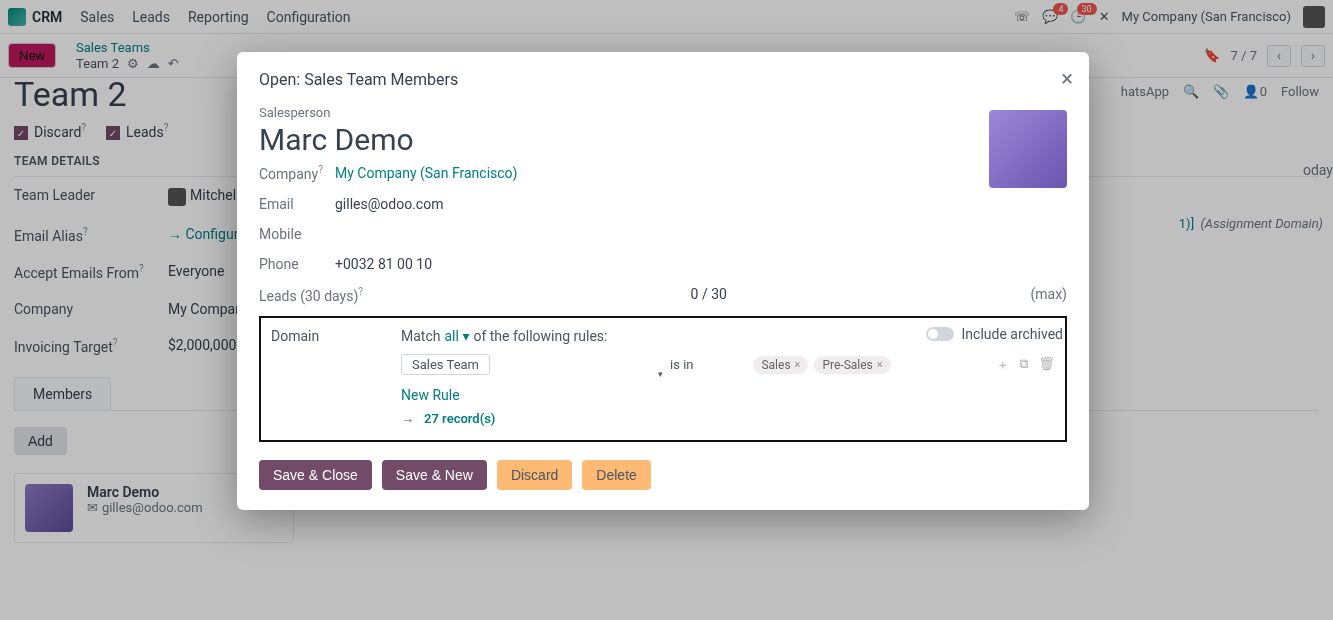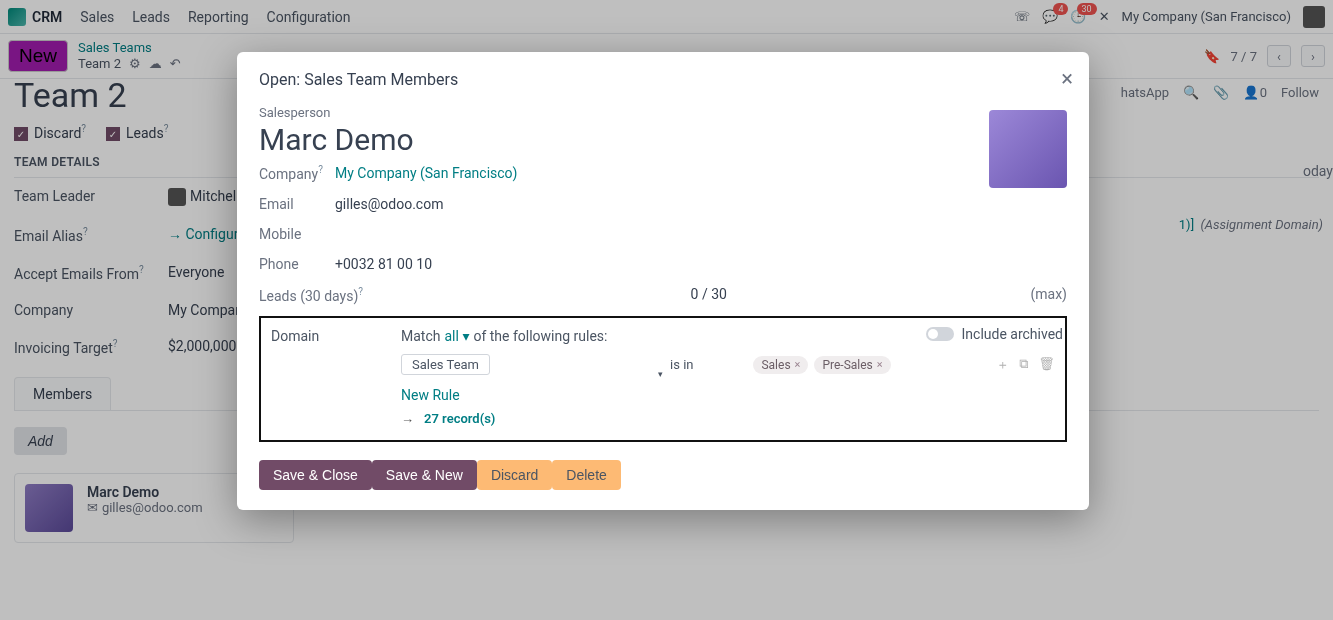--- a/index.html
+++ b/index.html
@@ -9,21 +9,21 @@
 .topbar .logo { width: 18px; height: 18px; background: linear-gradient(135deg,#00897b,#4db6ac); border-radius: 3px; margin-right: 6px; }
 .topbar .menu { display: flex; gap: 18px; font-size: 14px; color: #4b5563; }
 .topbar .menu span { cursor: pointer; }
 .topbar .menu span.active { font-weight: 600; color: #1f2937; }
 .topbar-right { margin-left: auto; display: flex; align-items: center; gap: 12px; color: #4b5563; }
 .badge { position: relative; display:inline-flex; align-items:center; }
 .badge-pill { position:absolute; top:-6px; right:-10px; background:#ef5350; color:#fff; font-size:9px; padding:1px 5px; border-radius: 8px; }
 .avatar-sm { width:22px; height:22px; border-radius:3px; background:#555; }
 
 .subbar { display:flex; align-items:center; padding: 6px 8px; border-bottom:1px solid #e5e7eb; background:#fff; }
-.btn-new { border:1px solid #ccc; background:#a21caf; padding:4px 10px; border-radius:4px; font-size:19px; margin-right:10px; }
+.btn-new { border:1px solid #ccc; background:#be185d; padding:4px 10px; border-radius:4px; font-size:13px; margin-right:20px; }
 .crumbs { color:#017e84; font-size:13px; line-height:1.2; }
 .crumbs .t2 { color:#4b5563; }
 .subbar-right { margin-left:auto; display:flex; align-items:center; gap:10px; color:#6b7280; }
 .pager-btn { width:24px; height:22px; border:1px solid #d1d5db; background:#f9fafb; display:inline-flex; align-items:center; justify-content:center; border-radius:3px; }
 
 .content { padding: 0 14px; position:relative; }
 .title-row { display:flex; align-items:flex-start; justify-content:space-between; }
 h1.team-title { font-size:34px; font-weight:400; color:#374151; margin-top:-4px; }
 .stat-tabs { display:flex; gap:14px; font-size:13px; color:#6b7280; padding:6px 0 10px; }
 .stat-tabs .right-stats { margin-left:auto; display:flex; gap:14px; align-items:center; }
@@ -32,21 +32,21 @@
 .sup { color:#7c8fa0; font-size:10px; vertical-align:super; }
 .section-header { font-weight:600; font-size:12px; color:#4b5563; letter-spacing:0.3px; padding-bottom:8px; border-bottom:1px solid #e5e7eb; }
 .kv { display:flex; gap:24px; padding:10px 0; font-size:14px; }
 .kv .k { width:130px; color:#4b5563; }
 .kv .v { color:#374151; }
 .kv .v.link { color:#017e84; }
 .avatar-tiny { width:18px; height:18px; background:#555; display:inline-block; vertical-align:middle; border-radius:3px; margin-right:4px; }
 
 .tabbar { display:flex; border-bottom:1px solid #e5e7eb; margin-top:12px; }
 .tabbar .tab { padding:8px 18px; font-size:14px; border:1px solid #e5e7eb; border-bottom:none; background:#f9fafb; border-radius:4px 4px 0 0;text-align:right; }
-.btn-add { margin-top:16px; padding:6px 14px; background:#e2e4e8; border:none; border-radius:4px; font-size:14px; color:#374151;font-style:italic; }
+.btn-add { margin-top:16px; padding:6px 14px; background:#e2e4e8; border:none; border-radius:4px; font-size:14px; color:#374151; }
 .member-card { margin-top:18px; border:1px solid #e5e7eb; border-radius:4px; padding:10px; display:flex; gap:14px; width:280px; align-items:flex-start; }
 .member-card .av { width:48px; height:48px; background:linear-gradient(135deg,#8e7cc3,#5b4a99); border-radius:4px; }
 .member-card .nm { font-weight:600; font-size:14px; }
 .member-card .em { color:#6b7280; font-size:13px; display:flex; align-items:center; gap:4px; }
 
 .side-today { position:absolute; right:0; top:84px; color:#6b7280; font-size:14px; }
 .assignment-link { position:absolute; right:10px; top:138px; color:#6b7280; font-style:italic; font-size:13px; }
 .assignment-link .num { color:#017e84; font-style:normal; }
 
 
@@ -80,21 +80,21 @@
 .op { margin-left:180px; font-size:13px; color:#4b5563; position:relative; }
 .op .caret { font-size:9px; position:absolute; left:-12px; top:12px; }
 .tags { margin-left:60px; display:flex; gap:6px; }
 .tag { background:#f0edee; border-radius:12px; padding:2px 8px; font-size:12px; color:#6b5e66; display:flex; align-items:center; gap:4px; }
 .tag .x { color:#9b8591; font-size:11px; cursor:pointer; }
 .rule-actions { margin-left:auto; display:flex; gap:10px; color:#b0b0b0; }
 .new-rule { margin-left:130px; margin-top:12px; color:#017e84; font-size:14px; }
 .records { margin-left:130px; margin-top:8px; color:#017e84; font-size:13px; font-weight:600; display:flex; align-items:center; gap:10px; }
 .records .arrow { color:#555; }
 
-.modal-footer { display:flex; gap:0; margin-top:18px; }
+.modal-footer { display:flex; gap:10px; margin-top:18px; }
 .btn { padding:7px 14px; border-radius:4px; font-size:14px; border:none; cursor:pointer; }
 .btn-primary { background:#714b67; color:#fff; }
 .btn-muted { background:#fdba74; color:#4b5563; }
 </style>
 </head>
 <body>
 
 <div class="topbar">
   <div class="logo"></div>
   <div class="menu">

